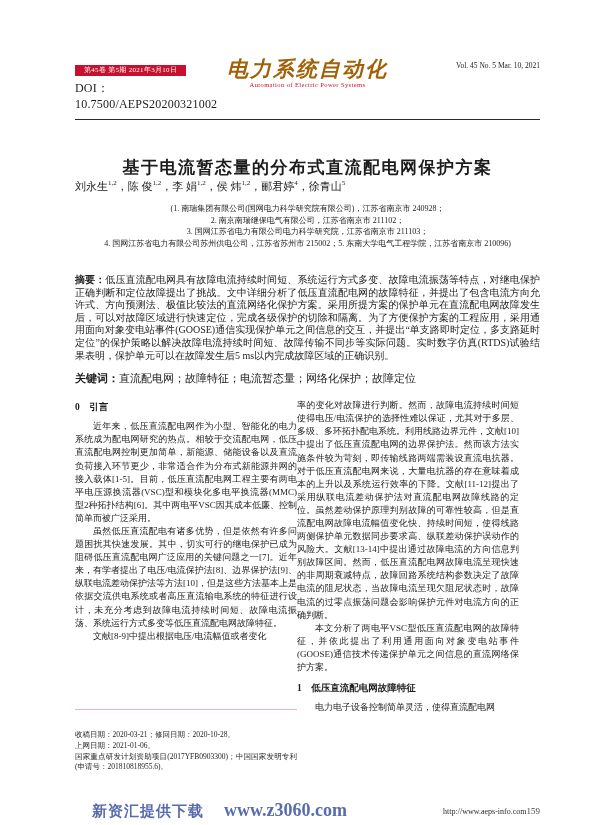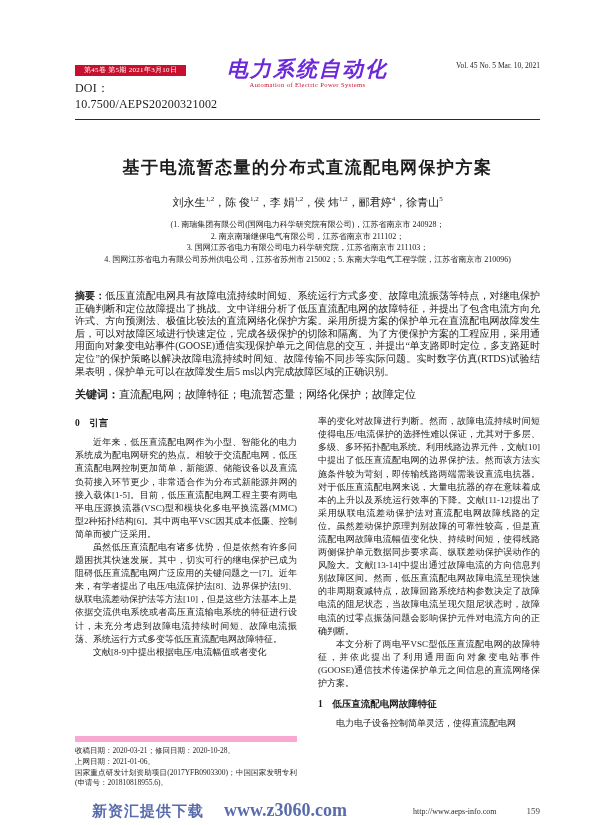--- a/index.html
+++ b/index.html
@@ -6,45 +6,45 @@
   html,body{margin:0;padding:0;}
   body{background:#9a9a9a;font-family:"Liberation Serif","DejaVu Serif",serif;}
   .page{position:relative;width:613px;height:825px;margin:0 auto;background:#ffffff;color:#1c1c1c;overflow:hidden;box-sizing:border-box;padding:58px 73px 0 75px;}
 
   
   .header{display:flex;justify-content:space-between;align-items:flex-start;}
   .hl{width:150px;}
   .issue-bar{display:inline-block;background:#c8102e;color:#fff;font-size:7px;line-height:11px;padding:0 9px;letter-spacing:.3px;}
   .doi{font-size:12px;margin-top:4px;letter-spacing:.2px;}
   .hc{text-align:center;flex:1;}
-  .jcn{color:#6d28d9;font-size:21px;font-weight:bold;font-style:italic;letter-spacing:2px;line-height:22px;}
+  .jcn{color:#a16207;font-size:21px;font-weight:bold;font-style:italic;letter-spacing:2px;line-height:22px;}
   .jen{color:#c8102e;font-size:6.5px;letter-spacing:.4px;margin-top:1px;}
   .hrt{width:150px;text-align:right;font-size:7.5px;line-height:11px;padding-top:2px;}
   .rule{border:none;border-top:1.5px solid #2a2a2a;margin:7px 0 0 0;}
 
   
   .title{margin-top:36px;text-align:center;font-size:17px;font-weight:bold;letter-spacing:1.5px;}
-  .authors{margin-top:16px;text-align:center;font-size:11px;}
+  .authors{margin-top:0;font-size:11px;}
   .authors span{white-space:pre;}
   .authors sup{font-size:7px;}
   .affils{margin-top:9px;text-align:center;font-size:8px;line-height:11.5px;color:#222;}
   .abstract{margin-top:25px;font-size:10px;line-height:12.6px;text-align:justify;font-family:Liberation Serif, serif;}
   .keywords{margin-top:10px;font-size:11px;line-height:12px;text-align:justify;}
 
   
-  .columns{margin-top:15px;display:flex;gap:21px;height:374px;}
+  .columns{margin-top:15px;display:flex;height:374px;}
   .col{width:222px;font-size:9px;line-height:13.1px;text-align:justify;display:flex;flex-direction:column;overflow:hidden;}
   .col p{margin:0;text-indent:2em;}
   .col p.cont{text-indent:0;}
   h3.sec{font-size:9.5px;font-weight:bold;margin:2px 0 6px 0;}
   h3.sec2{font-size:9.5px;font-weight:bold;margin:8px 0 6px 0;}
-  .footnotes{margin-top:auto;border-top:6px solid #f9a8d4;padding-top:4px;font-size:7.5px;line-height:10.8px;text-align:justify;}
+  .footnotes{margin-top:auto;border-top:1px solid #f9a8d4;padding-top:20px;font-size:7.5px;line-height:10.8px;text-align:justify;}
 
   
-  .pagefoot{position:absolute;right:73px;bottom:9px;display:flex;align-items:baseline;gap:30px;font-size:8px;color:#2a2a2a;}
+  .pagefoot{position:absolute;right:73px;bottom:9px;display:flex;align-items:baseline;gap:0;font-size:8px;color:#2a2a2a;}
   .pagenum{font-size:9px;color:#444;}
   .watermark{position:absolute;left:92px;bottom:4px;display:flex;align-items:baseline;gap:20px;font-weight:bold;color:#4a5fa5;opacity:.92;}
   .wm-cn{font-size:15px;letter-spacing:1px;}
   .wm-url{font-size:18px;}
 </style>
 </head>
 <body>
 
 <div class="page">
 

